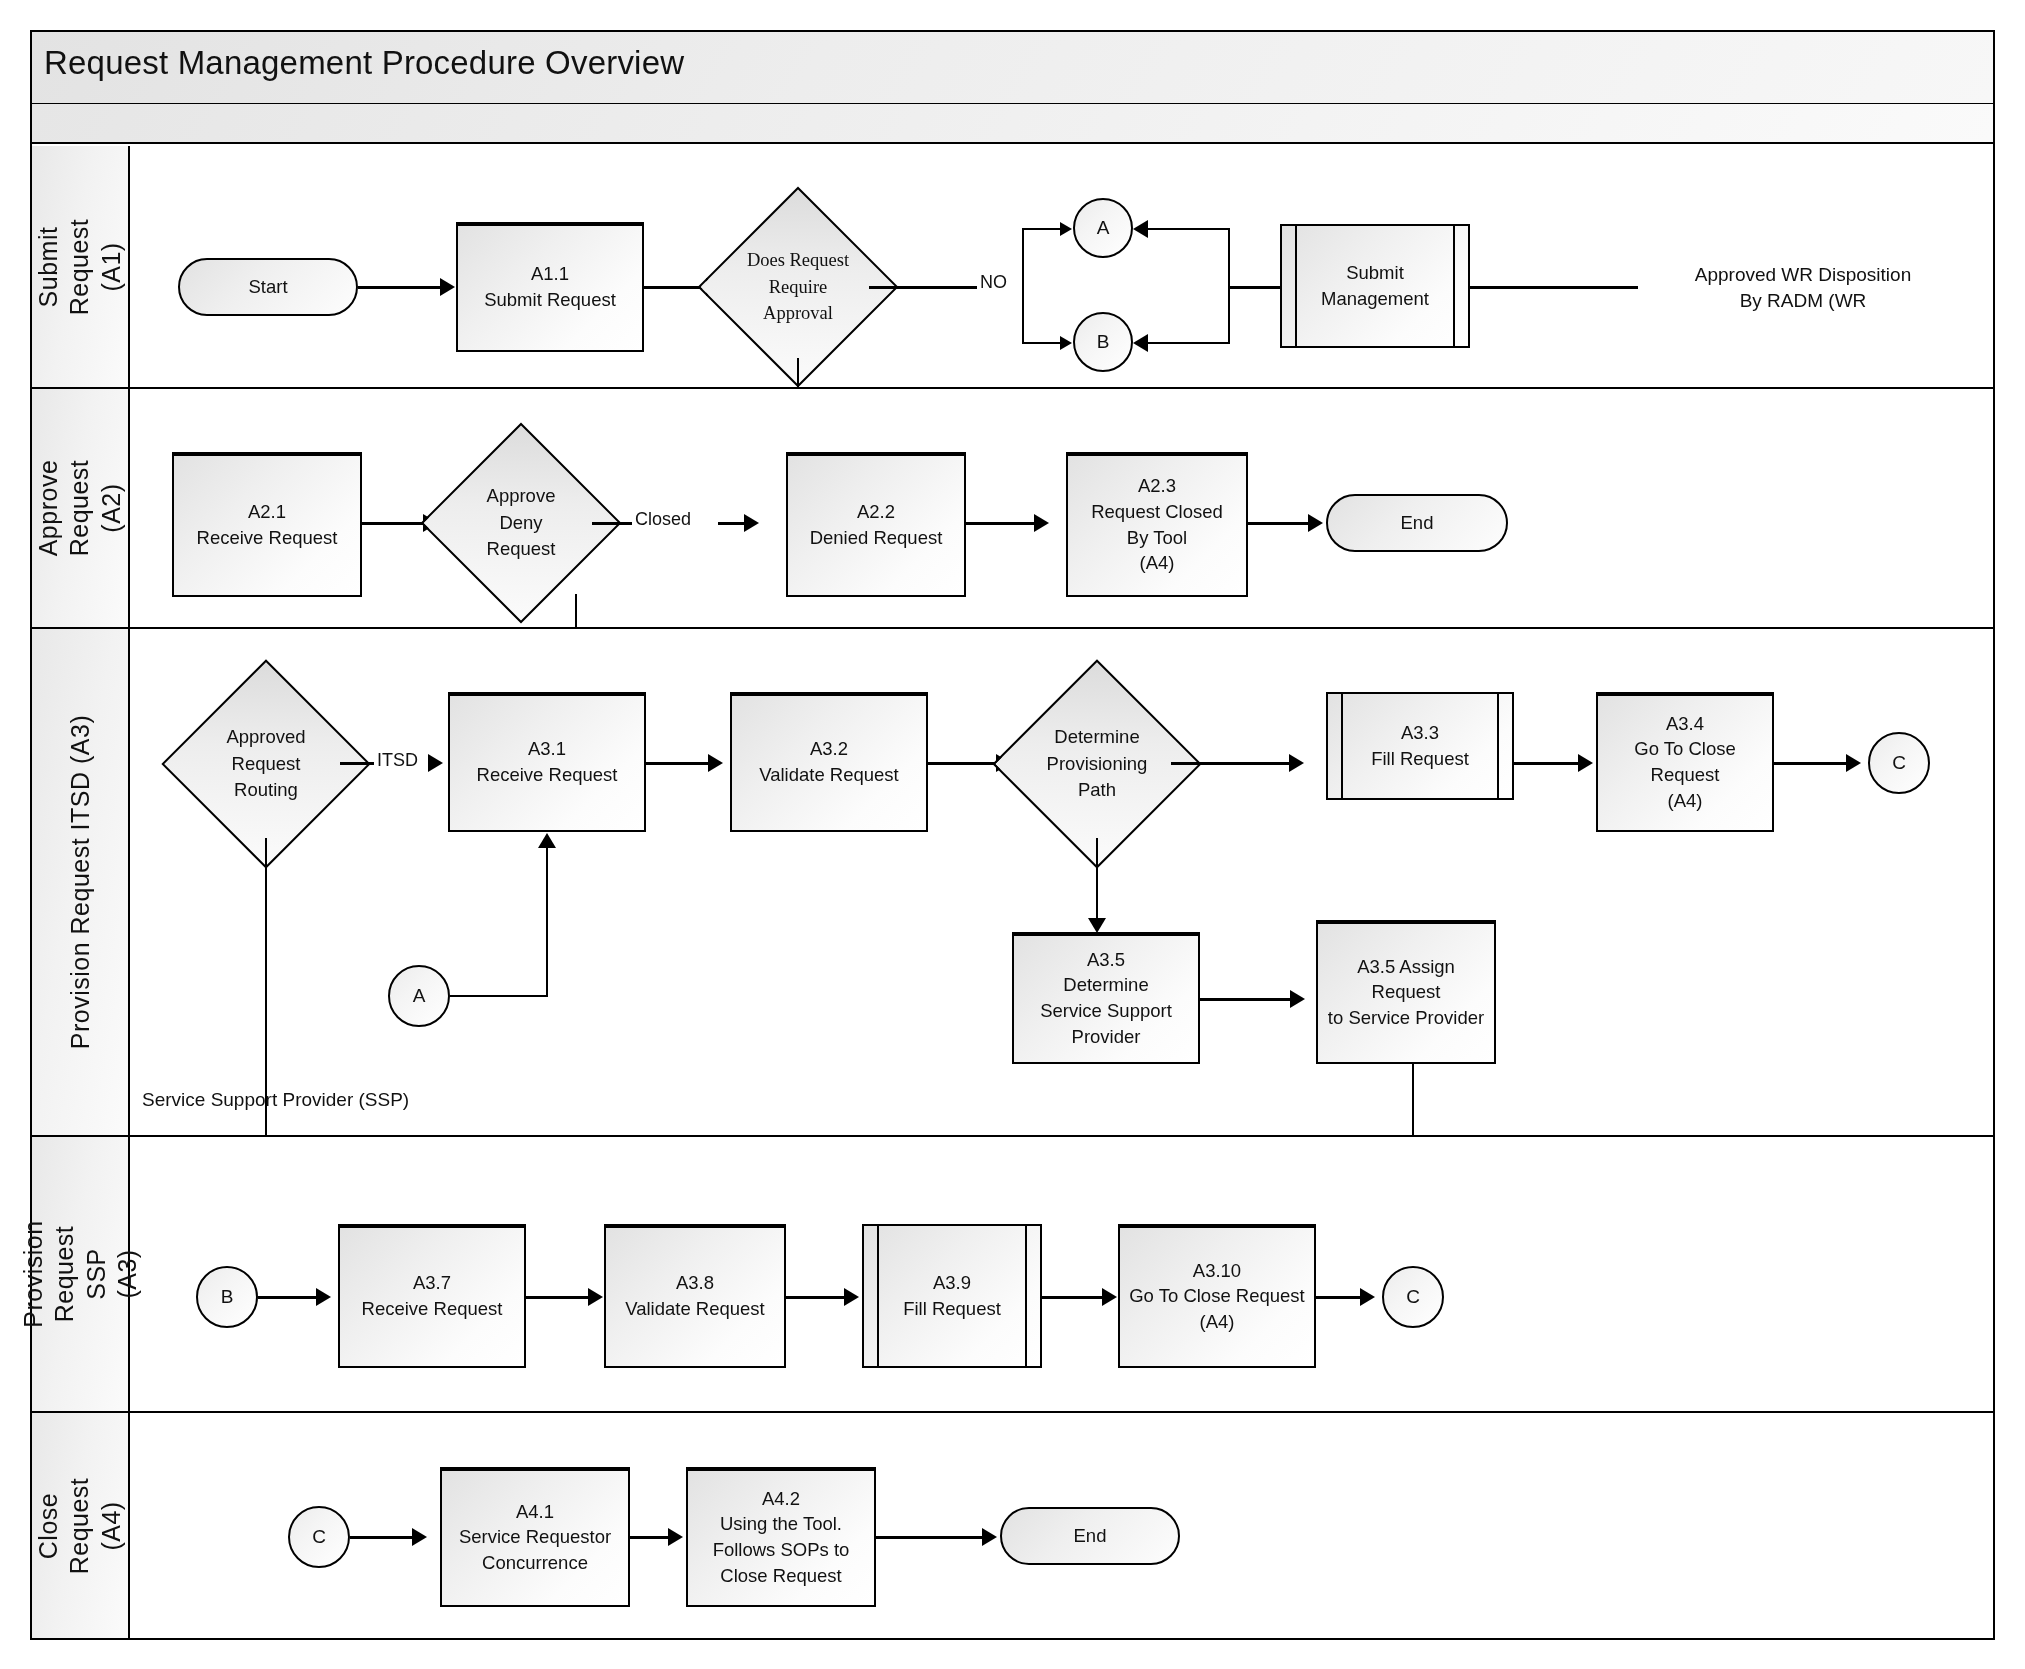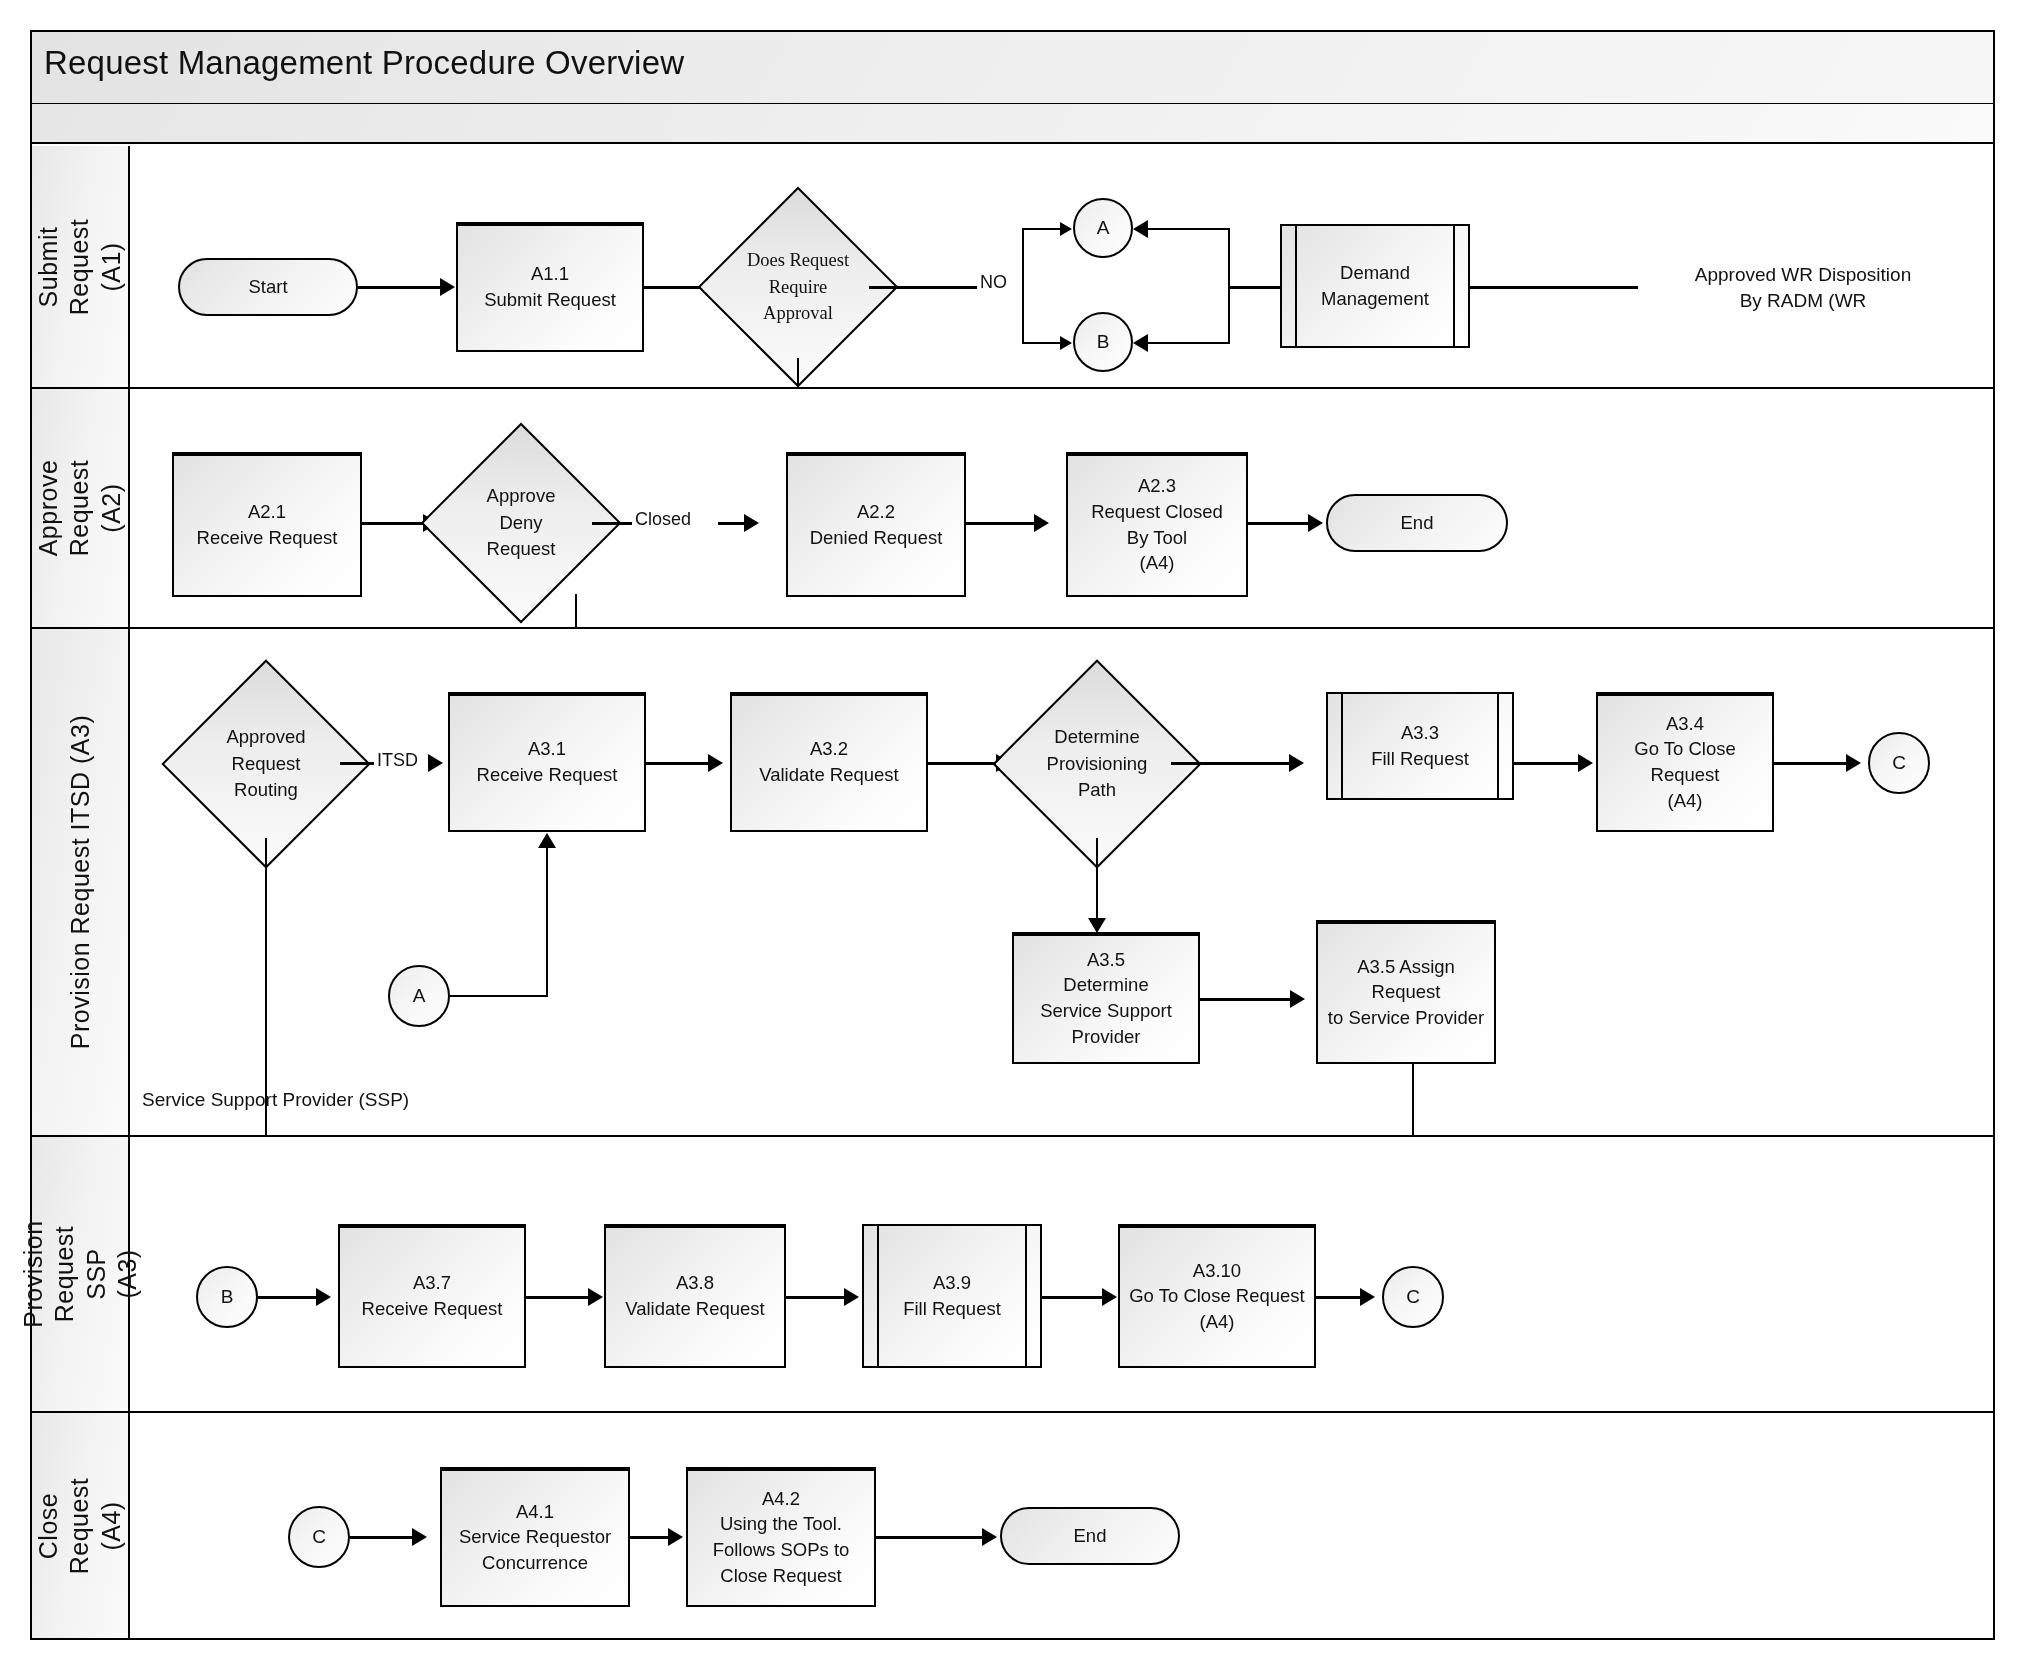--- a/index.html
+++ b/index.html
@@ -128,21 +128,21 @@
   </div>
 
   <div class="edge thin v" style="left:1228px;top:228px;height:116px;"></div>
   <div class="edge thin h" style="left:1140px;top:228px;width:88px;"></div>
   <div class="arrow al" style="left:1133px;top:220px;"></div>
   <div class="edge thin h" style="left:1140px;top:342px;width:88px;"></div>
   <div class="arrow al" style="left:1133px;top:334px;"></div>
   <div class="edge h" style="left:1228px;top:286px;width:52px;"></div>
 
   <div class="node predef" style="left:1280px;top:224px;width:190px;height:124px;">
-    <span class="lbl" style="white-space:pre-line;">Demand
+    <span class="lbl" style="white-space:pre-line;">Submit
 Management</span>
   </div>
 
   <div class="edge h" style="left:1470px;top:286px;width:168px;"></div>
   <div class="note" style="left:1638px;top:262px;width:330px;">Approved WR Disposition
 By RADM (WR</div>
 
   <div class="edge thin v" style="left:797px;top:358px;height:64px;"></div>
   <div class="edge thin h" style="left:266px;top:420px;width:533px;"></div>
   <div class="elbl" style="left:530px;top:406px;">Yes</div>

